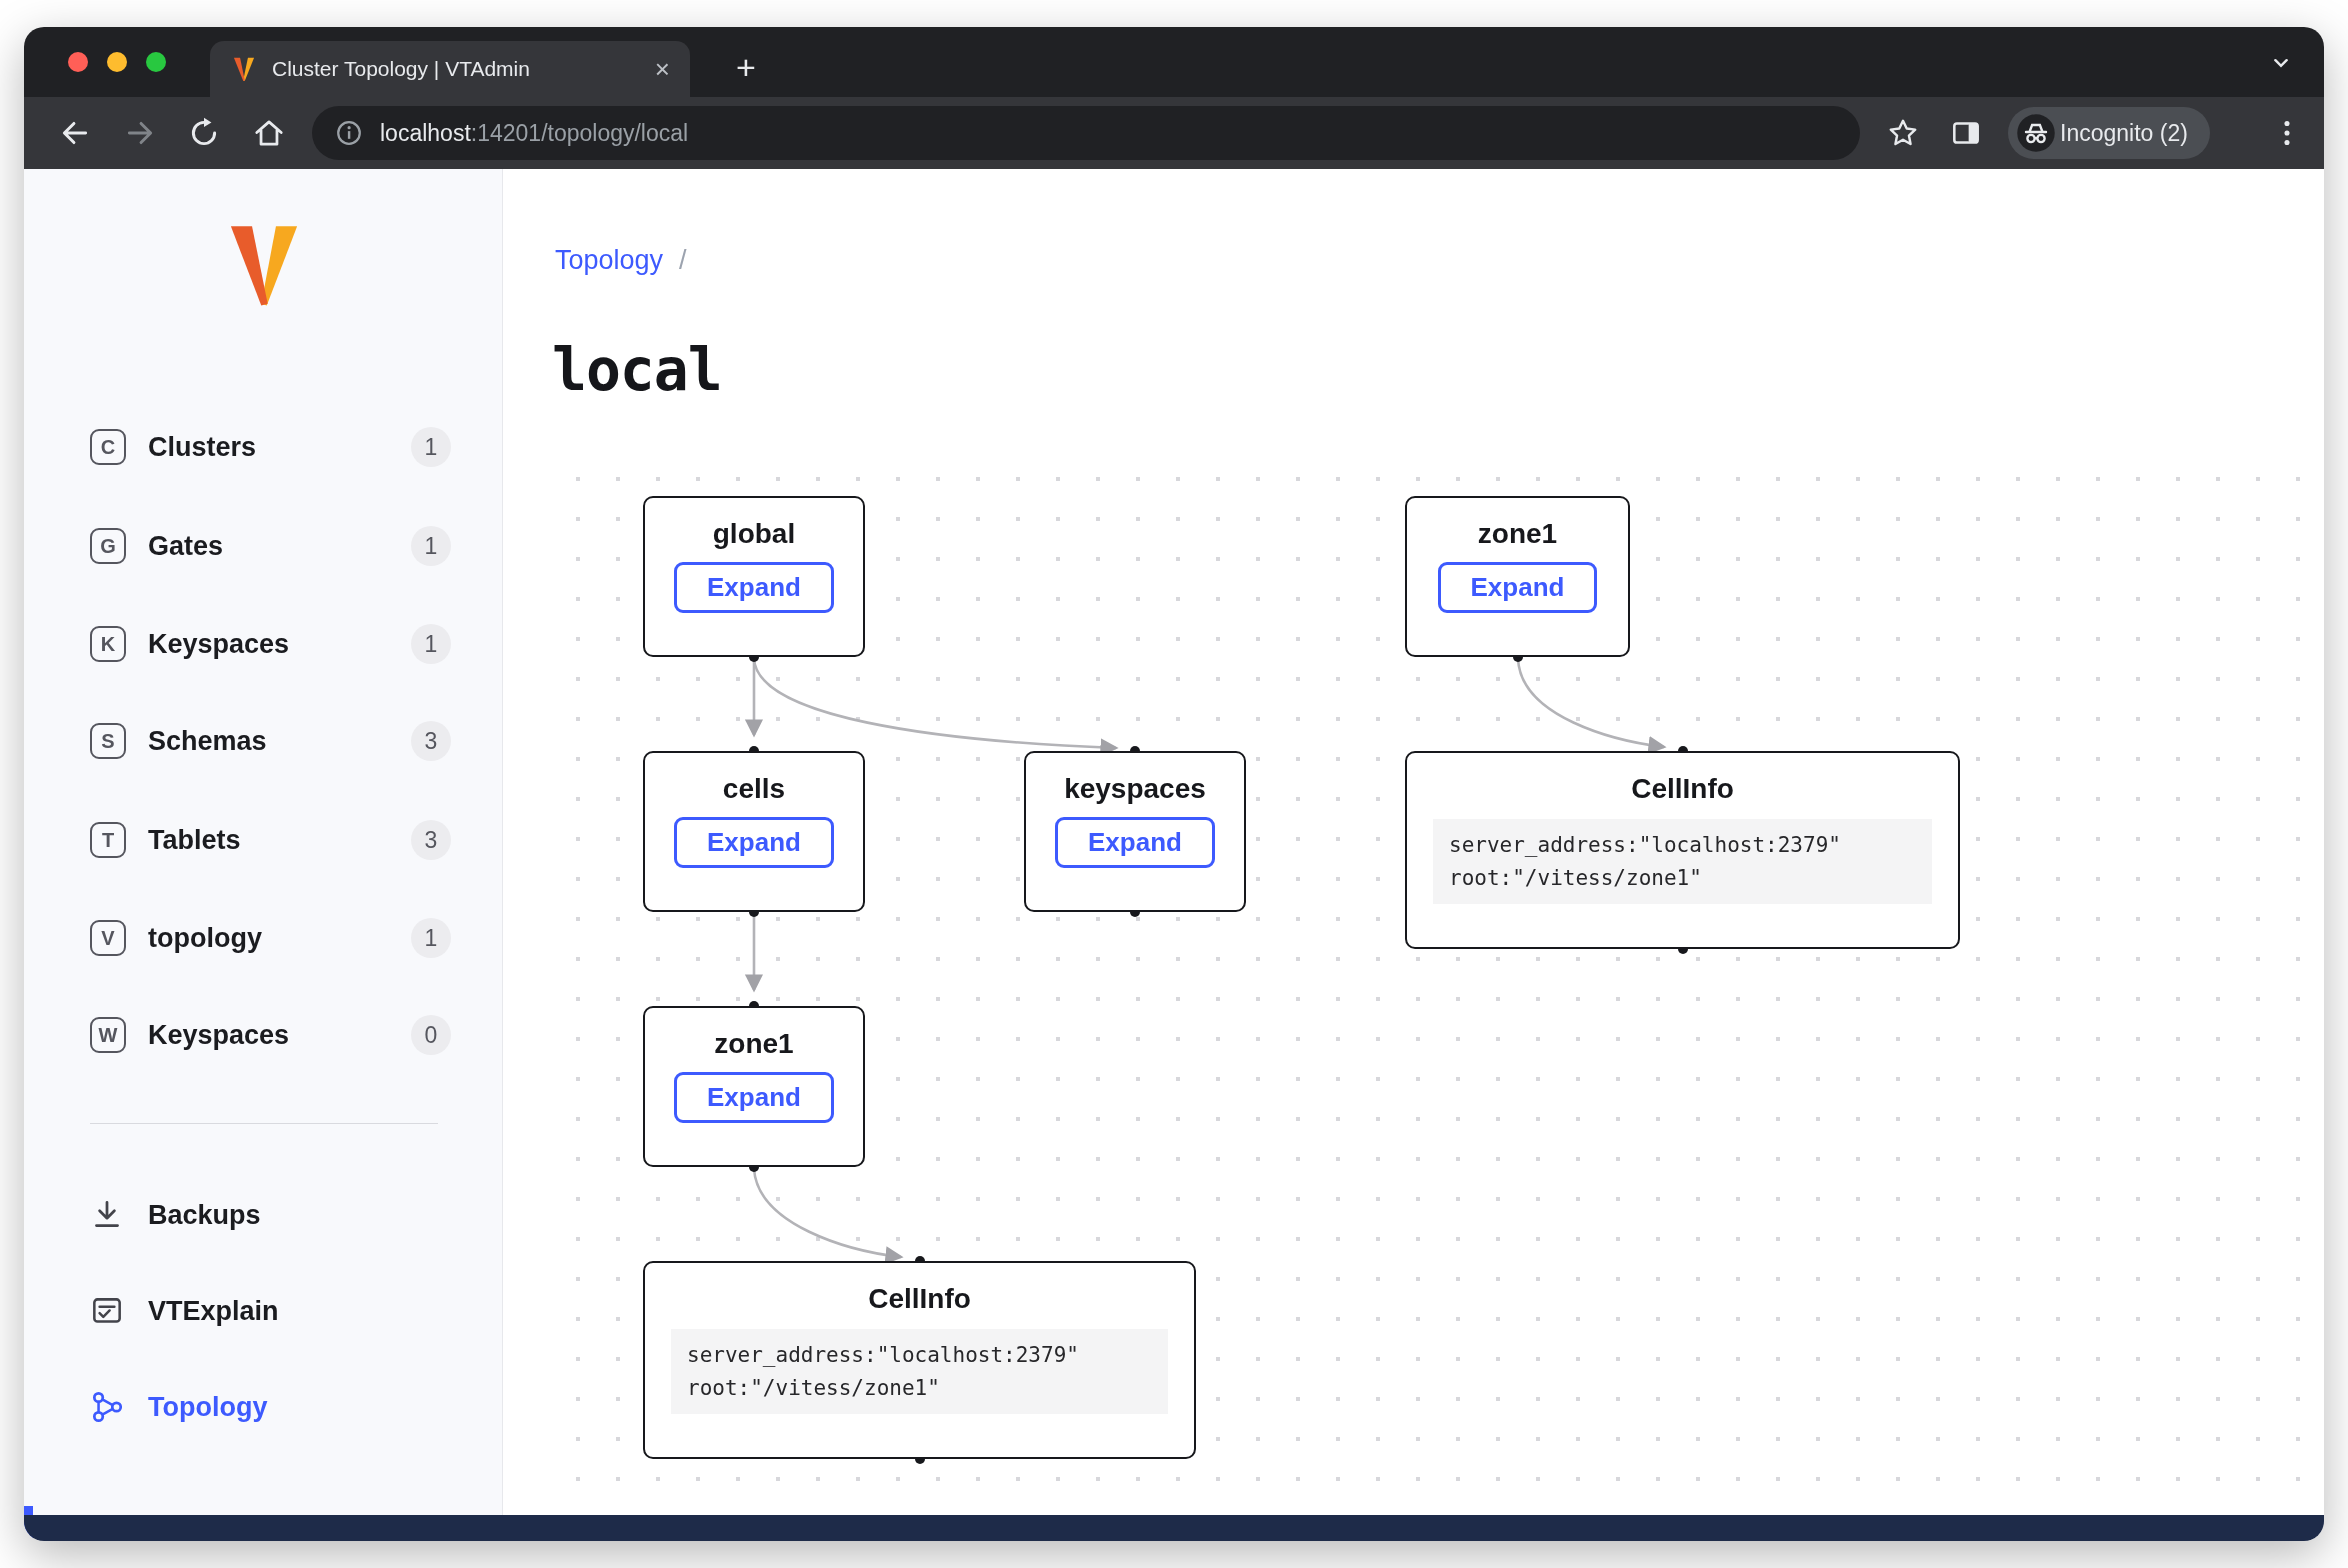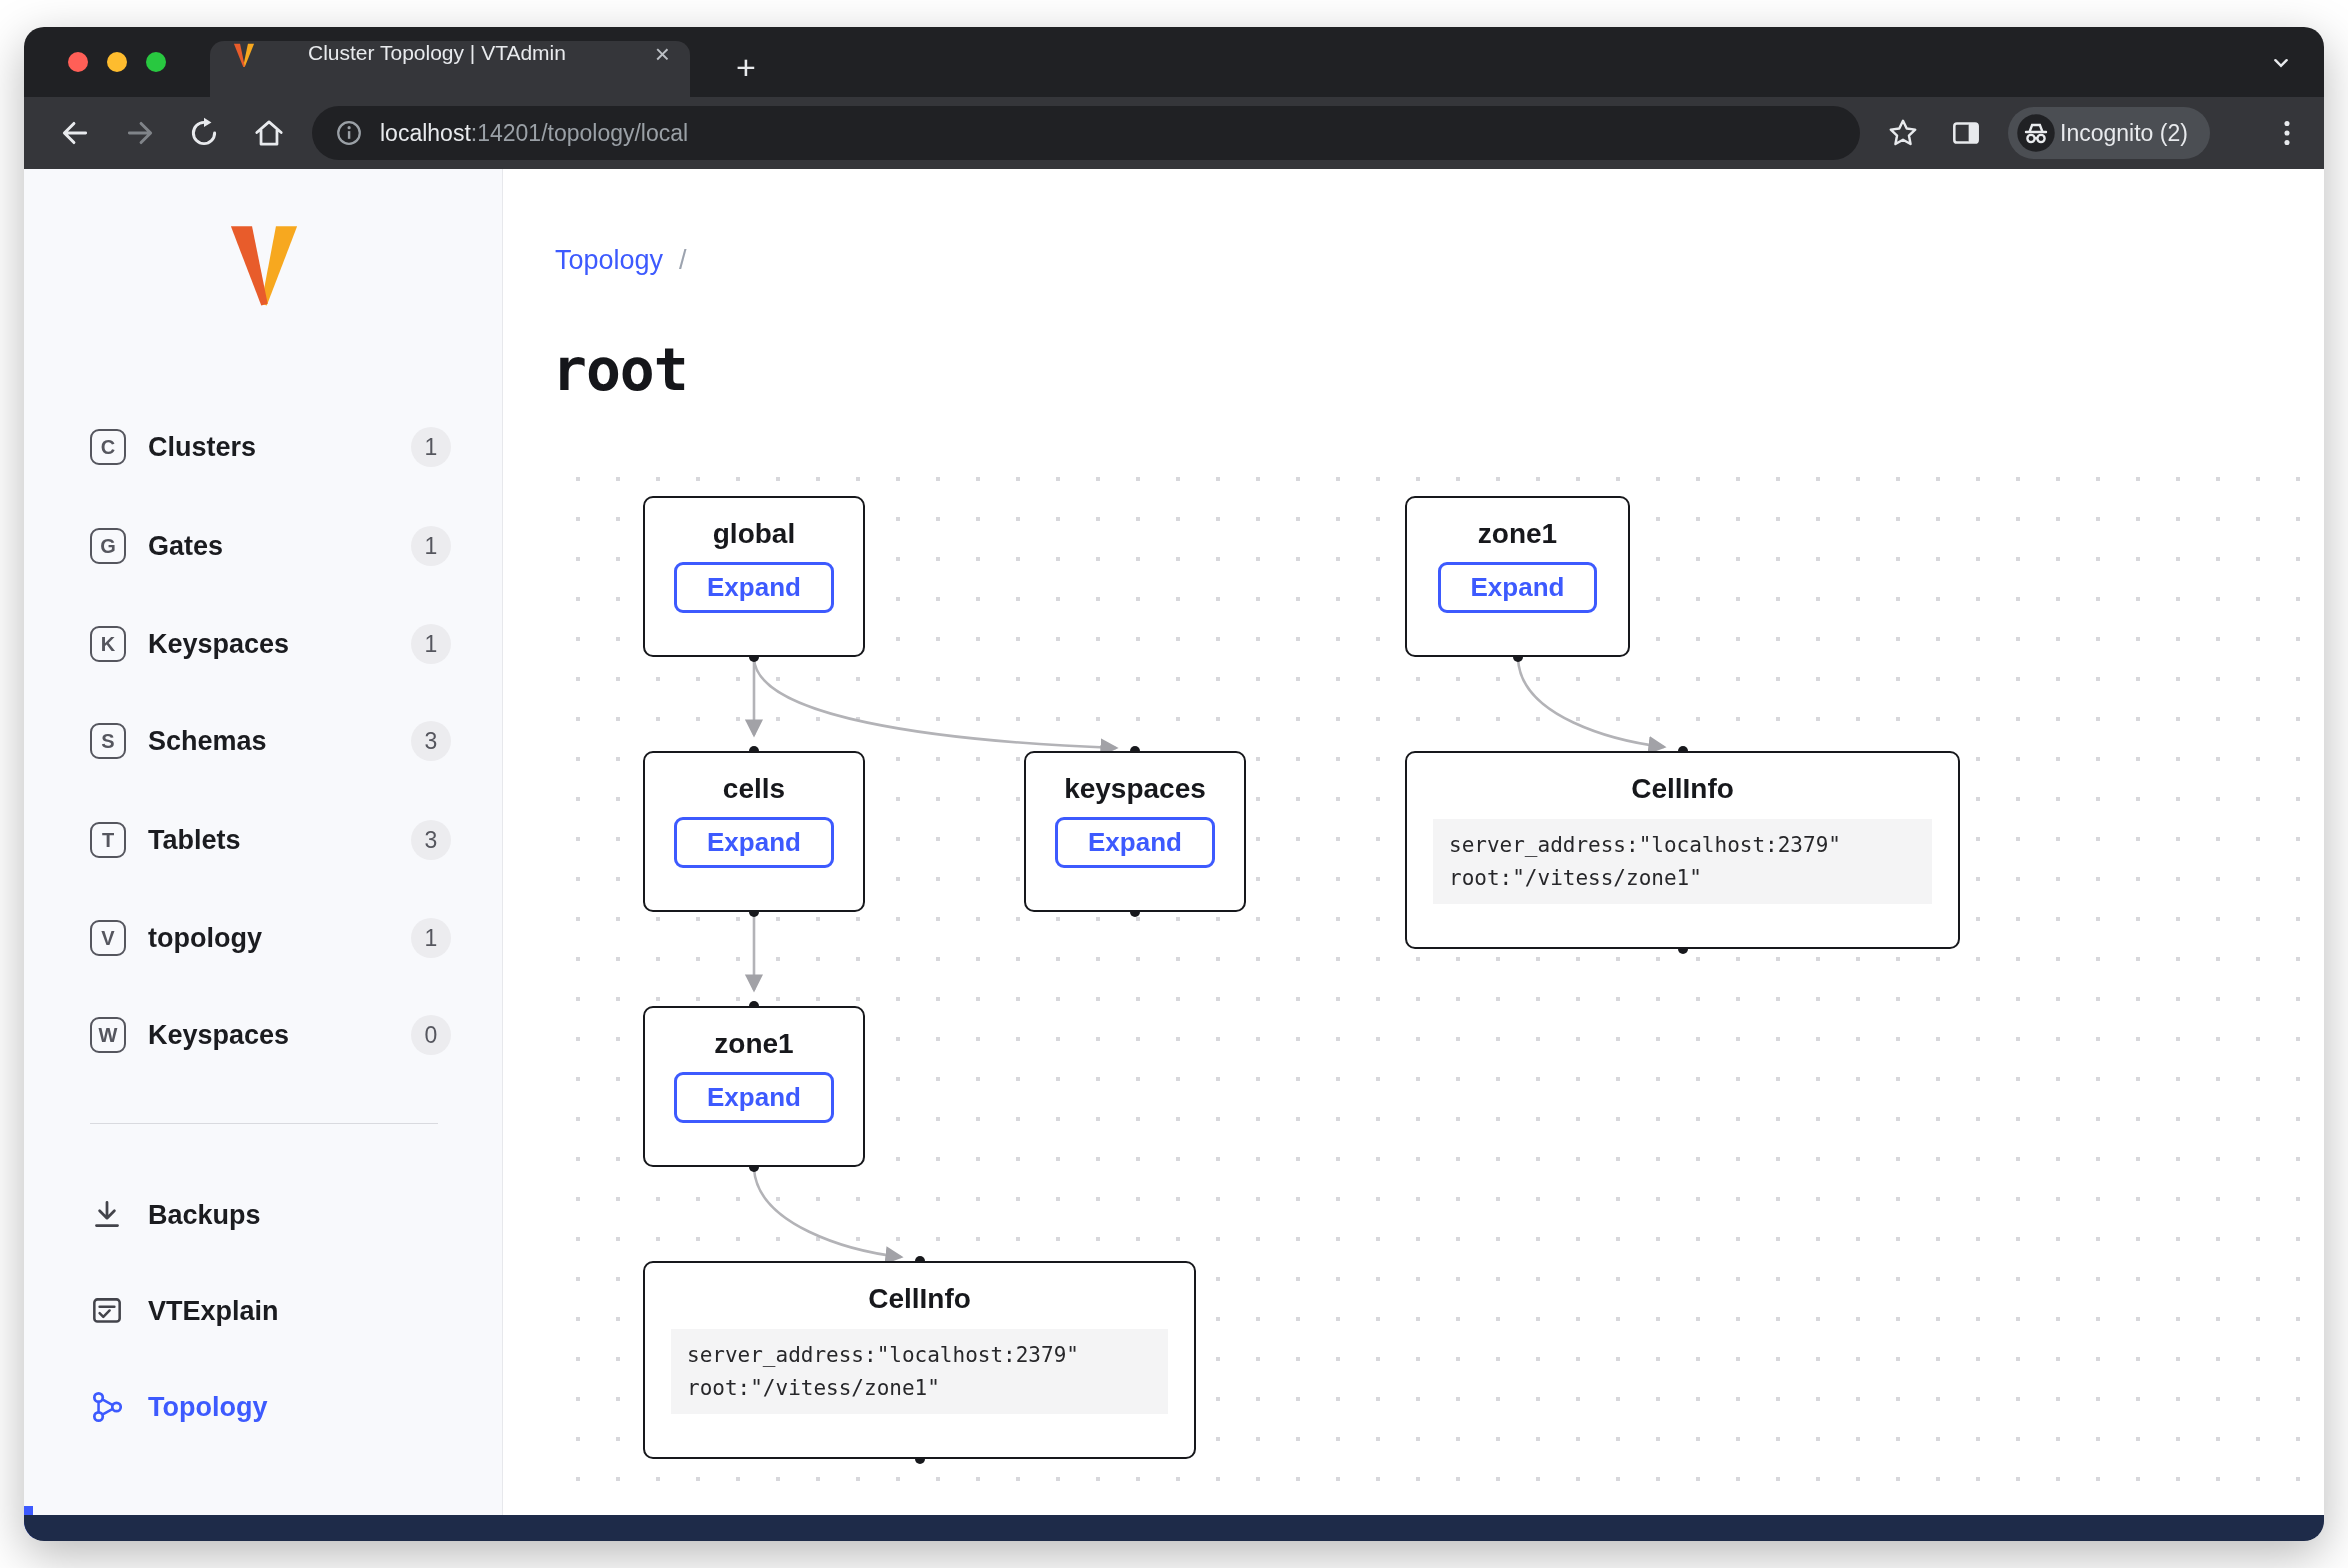--- a/index.html
+++ b/index.html
@@ -5,21 +5,21 @@
   html,body{margin:0;padding:0;overflow:hidden;}
   body{width:2348px;height:1568px;background:#ffffff;font-family:"Liberation Sans",sans-serif;}
   .screen{position:relative;width:2348px;height:1568px;background:#fff;}
   .window{position:absolute;left:24px;top:27px;width:2300px;height:1514px;border-radius:20px;overflow:hidden;background:#fff;box-shadow:0 14px 48px rgba(0,0,0,.28);}
 
   
   .tabstrip{position:absolute;left:0;top:0;width:100%;height:70px;background:#202124;}
   .traffic{position:absolute;left:44px;top:25px;display:flex;gap:19px;}
   .traffic span{width:20px;height:20px;border-radius:50%;display:block;}
   .t-red{background:#ff5f57;} .t-yellow{background:#febc2e;} .t-green{background:#28c840;}
-  .tab{position:absolute;left:186px;top:14px;width:480px;height:56px;background:#35363a;border-radius:14px 14px 0 0;display:flex;padding:0 20px;box-sizing:border-box;color:#e8eaed;gap:36px;}
+  .tab{position:absolute;left:186px;top:14px;width:480px;height:56px;background:#35363a;border-radius:14px 14px 0 0;display:flex;align-items:center;padding:0 20px;box-sizing:border-box;color:#e8eaed;}
   .tab-title{flex:1;font-size:21px;margin-left:14px;white-space:nowrap;overflow:hidden;text-overflow:ellipsis;}
   .tab-close{color:#bdc1c6;font-size:26px;line-height:1;margin-left:10px;cursor:default;}
   .newtab{position:absolute;left:700px;top:18px;width:44px;height:44px;color:#e8eaed;font-size:34px;display:flex;align-items:center;justify-content:center;border-radius:50%;}
   .strip-chevron{position:absolute;right:28px;top:21px;width:30px;height:30px;}
 
   
   .toolbar{position:absolute;left:0;top:70px;width:100%;height:72px;background:#35363a;}
   .navicon{position:absolute;top:19px;width:34px;height:34px;}
   .urlbar{position:absolute;left:288px;top:9px;width:1548px;height:54px;background:#202124;border-radius:27px;display:flex;align-items:center;padding:0 22px;box-sizing:border-box;}
   .url-text{font-size:23px;margin-left:16px;white-space:nowrap;}
@@ -205,21 +205,21 @@
         </div>
         <div class="active-indicator"></div>
       </aside>
 
       <main class="main">
         <div class="dotgrid"></div>
 
         <div class="breadcrumb">
           <a>Topology</a><span class="crumb-sep">/</span>
         </div>
-        <h1 class="page-title">root</h1>
+        <h1 class="page-title">local</h1>
 
         <svg class="edges" viewBox="0 0 1822 1346">
           <defs>
             <marker id="arrow" viewBox="0 0 8 8" markerWidth="8" markerHeight="8" refX="6" refY="3.5" orient="auto">
               <path d="M0 0 L7 3.5 L0 7 z" fill="#a2a2a7"></path>
             </marker>
           </defs>
 
           <path d="M252 490 L252 566" fill="none" stroke="#b3b3b7" stroke-width="2.6" marker-end="url(#arrow)"></path>
 

